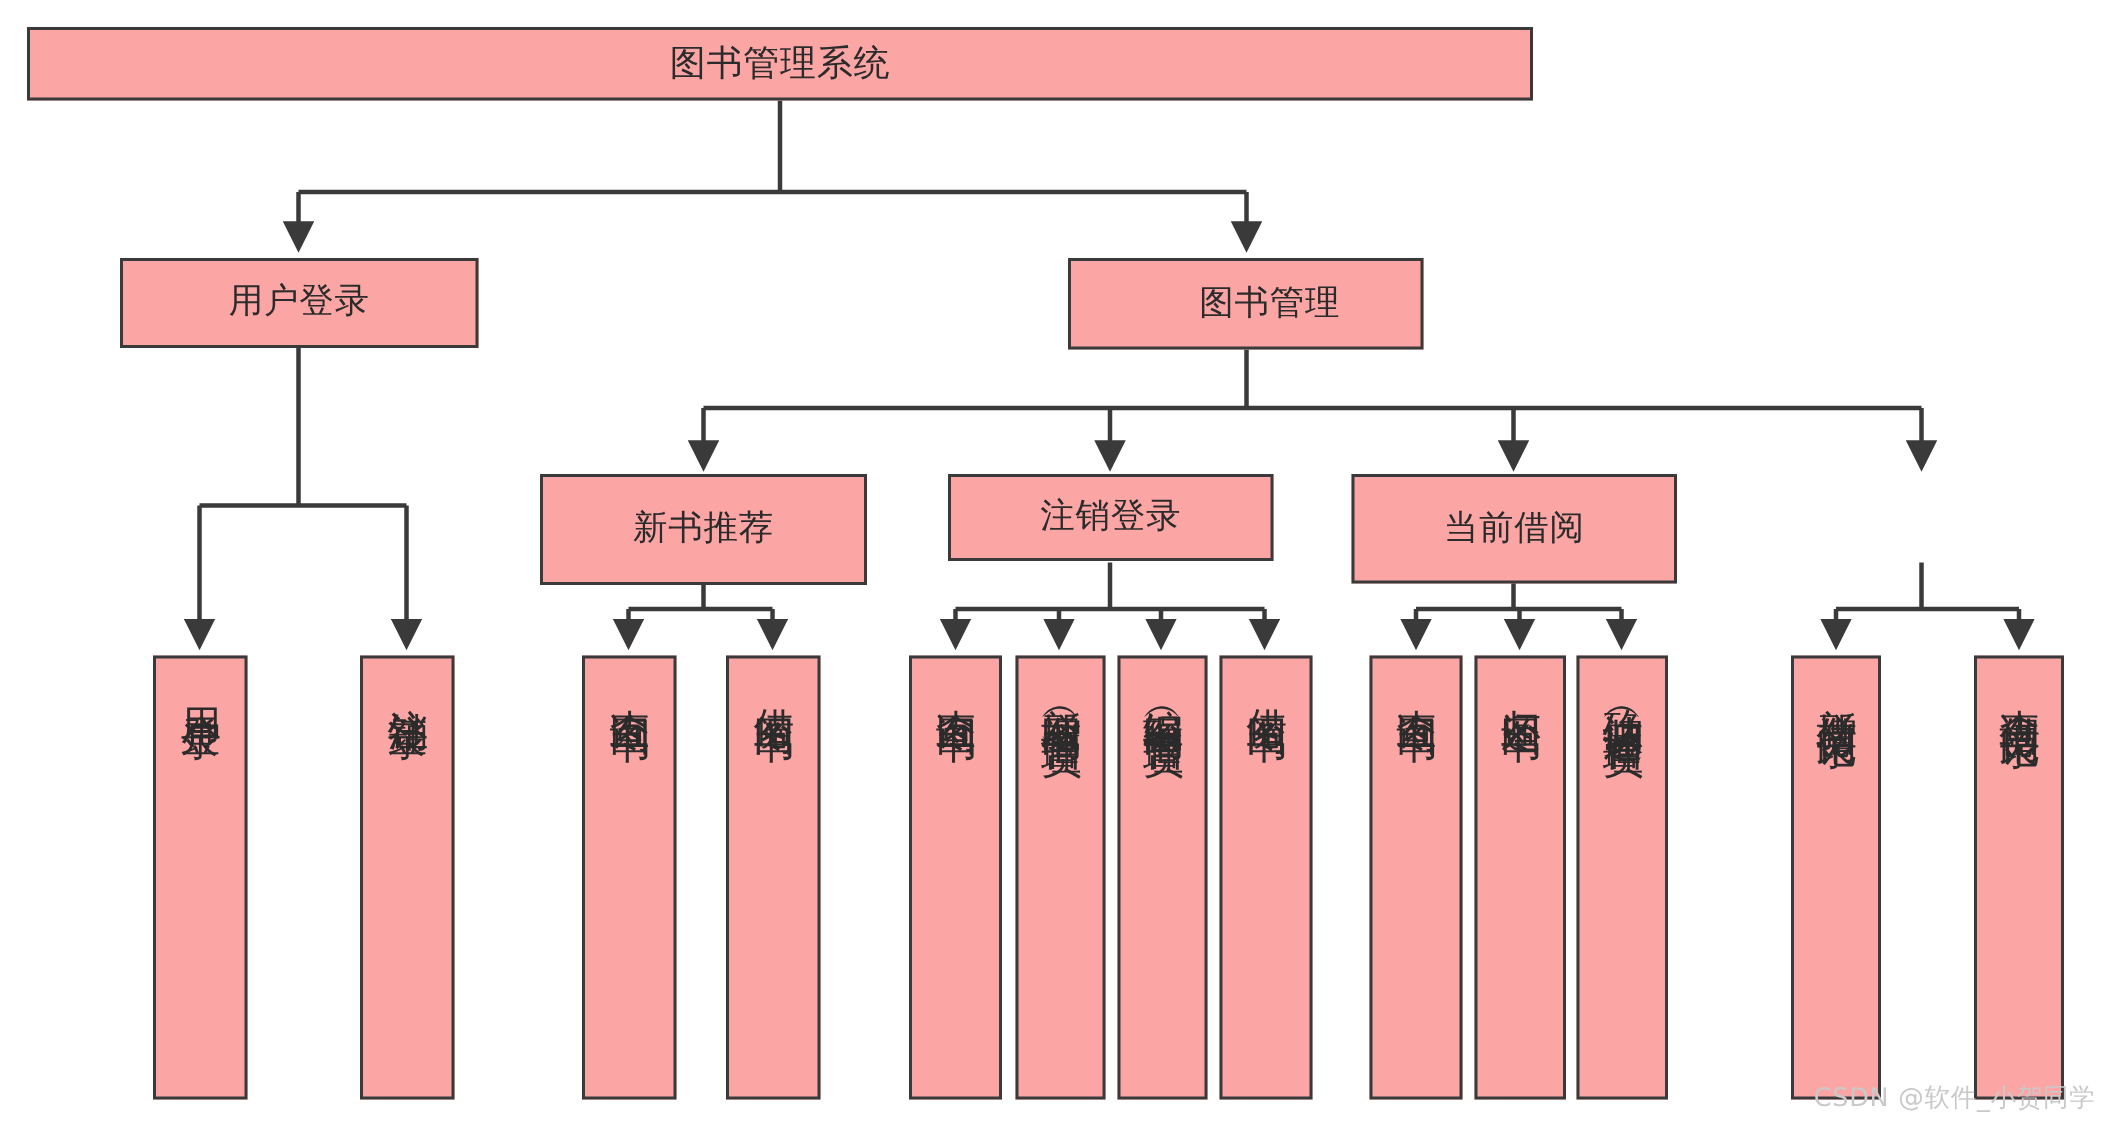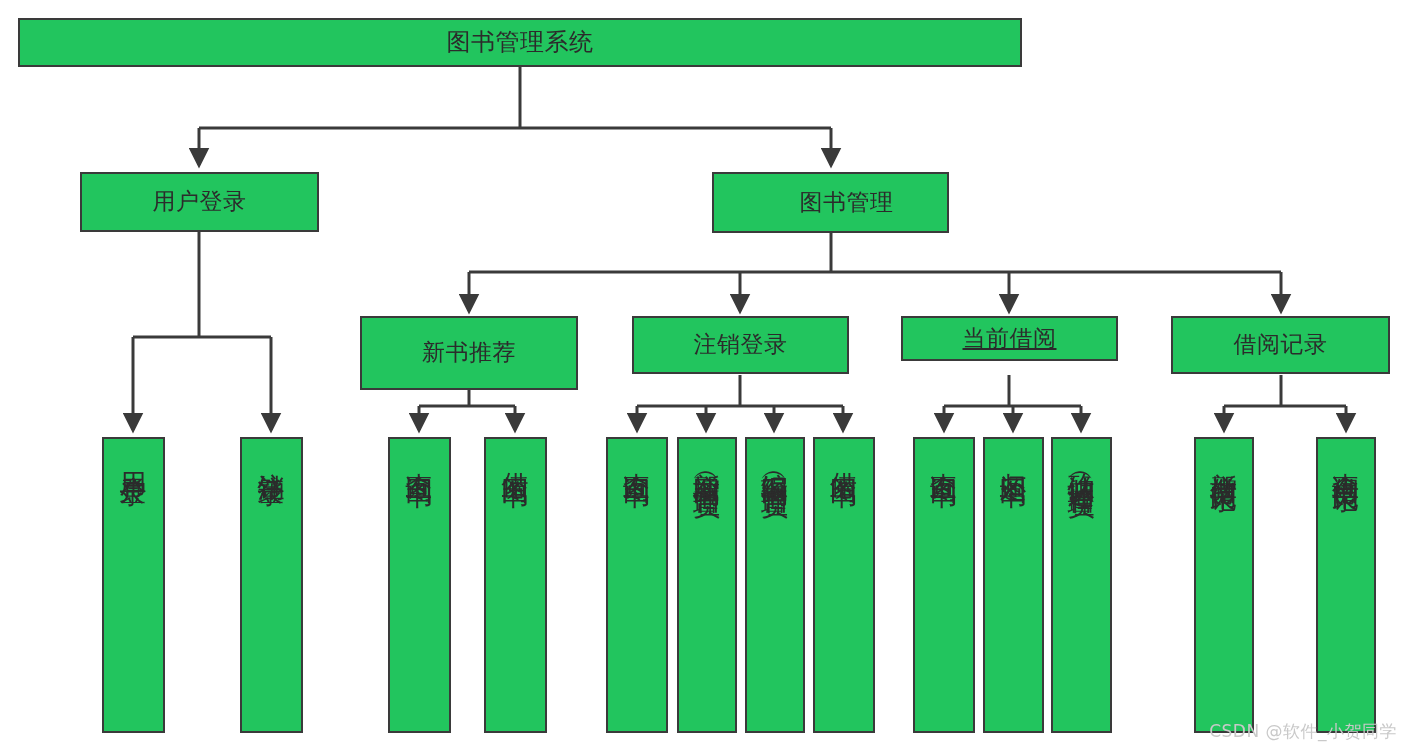--- a/index.html
+++ b/index.html
@@ -23,21 +23,21 @@
     left: 0;
     top: 0;
     width: 1405px;
     height: 747px;
     pointer-events: none;
   }
   .node {
     position: absolute;
     box-sizing: border-box;
     border: 2.5px solid #3a3a3a;
-    background: #22c55e;
+    background: #fca5a5;
     display: flex;
     align-items: center;
     justify-content: center;
     color: #2b2b2b;
     line-height: 1.18;
   }
   .node-label {
     display: block;
     text-align: center;
   }
@@ -140,25 +140,22 @@
   <div class="node h" style="left:712px; top:172px; width:237px; height:61px;padding-left:32px;">
     <span class="node-label">图书管理</span>
   </div>
 
   <div class="node h" style="left:360px; top:316px; width:218px; height:74px;">
     <span class="node-label">新书推荐</span>
   </div>
   <div class="node h" style="left:632px; top:316px; width:217px; height:58px;">
     <span class="node-label">注销登录</span>
   </div>
-  <div class="node h" style="left:901px; top:316px; width:217px; height:45px;text-decoration:underline;">
+  <div class="node h" style="left:901px; top:316px; width:217px; height:73px;">
     <span class="node-label">当前借阅</span>
-  </div>
-  <div class="node h" style="left:1171px; top:316px; width:219px; height:58px;">
-    <span class="node-label">借阅记录</span>
   </div>
 
   <div class="node v" style="left:102px; top:437px; width:63px; height:296px;">
     <span class="node-label">用户登录</span>
   </div>
   <div class="node v" style="left:240px; top:437px; width:63px; height:296px;">
     <span class="node-label">注销登录</span>
   </div>
 
   <div class="node v" style="left:388px; top:437px; width:63px; height:296px;">

